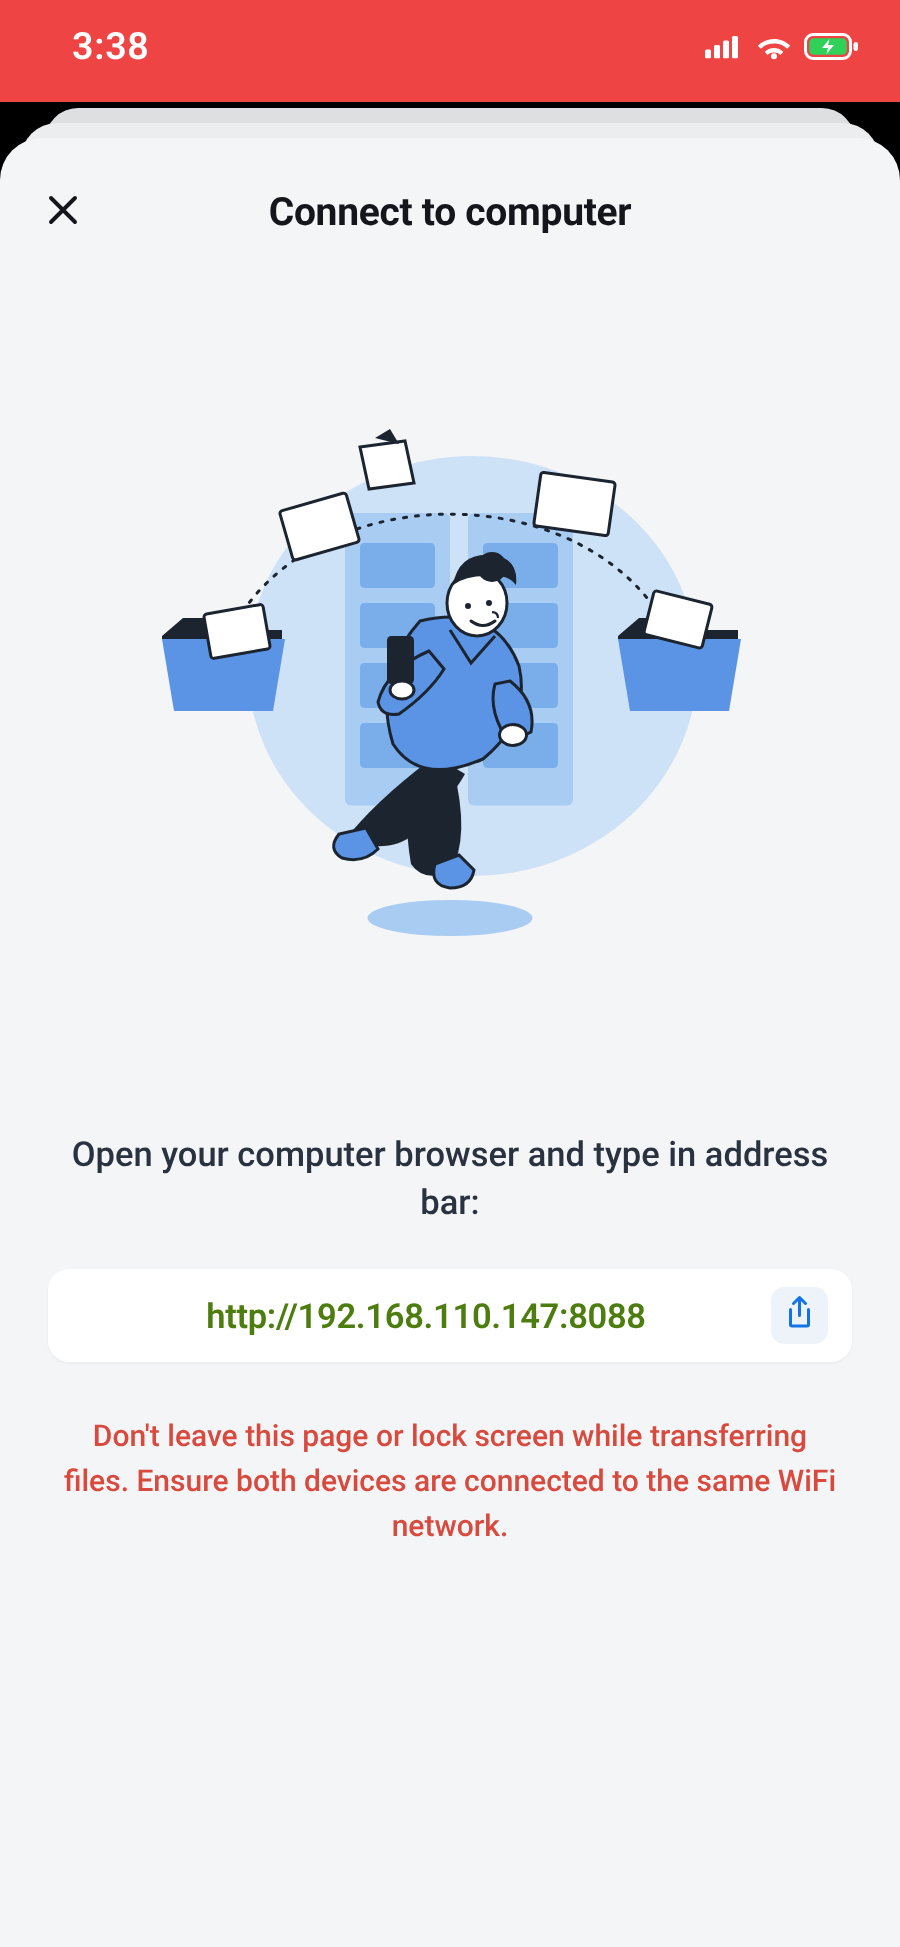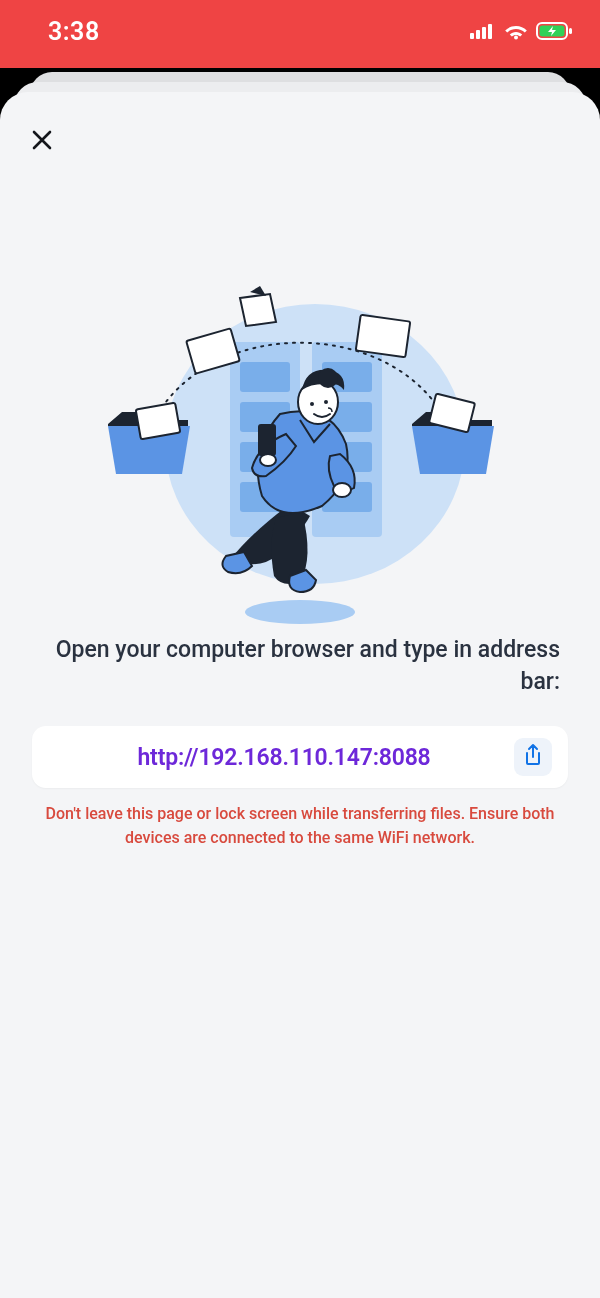--- a/index.html
+++ b/index.html
@@ -19,27 +19,27 @@
   
   .sheet { position: absolute; top: 92px; left: 0; right: 0; bottom: 0; background: #f4f5f7; border-radius: 28px 28px 0 0; padding: 28px 22px 0 22px; }
 
   .header { position: relative; height: 44px; display: flex; align-items: center; justify-content: center; }
   .close { position: absolute; left: 2px; top: 50%; transform: translateY(-50%); width: 36px; height: 36px; display: flex; align-items: center; justify-content: center; cursor: pointer; }
   .title { font-size: 26px; font-weight: 700; color: #14161b; letter-spacing: -0.2px; }
 
   .illus-wrap { margin-top: 110px; display: flex; justify-content: center; }
   .illus-wrap svg { width: 420px; height: 360px; }
 
-  .instr { text-align: right; font-size: 23px; line-height: 1.4; color: #2a3240; font-weight: 500; padding: 0 18px; }
+  .instr { margin-top: 120px; text-align: center; font-size: 23px; line-height: 1.4; color: #2a3240; font-weight: 500; padding: 0 18px; }
 
   .urlbox { margin: 28px 10px 0 10px; background: #fff; border-radius: 14px; height: 62px; display: flex; align-items: center; padding: 0 16px 0 22px; box-shadow: 0 1px 2px rgba(0,0,0,0.04); }
-  .urlbox .url { flex: 1; text-align: center; font-size: 23px; font-weight: 600; color: #6d28d9; letter-spacing: -0.2px; }
+  .urlbox .url { flex: 1; text-align: center; font-size: 23px; font-weight: 600; color: #4d7c0f; letter-spacing: -0.2px; }
   .urlbox .share { width: 38px; height: 38px; border-radius: 9px; background: #eef3fa; display: flex; align-items: center; justify-content: center; cursor: pointer; }
 
-  .warn { margin: 14px 16px 0 16px; text-align: center; font-size: 16px; line-height: 1.5; color: #d84a3e; font-weight: 500; }
+  .warn { margin: 34px 16px 0 16px; text-align: center; font-size: 20px; line-height: 1.5; color: #d84a3e; font-weight: 500; }
 </style>
 </head>
 <body>
 
 <div class="statusbar">
   <div class="time">3:38</div>
   <div class="right">
     <span>
       <svg width="26" height="16" viewBox="0 0 26 16">
           <g fill="#fff">
@@ -75,20 +75,21 @@
 
 <div class="sheet">
   <div class="header">
     <div class="close">
       <span>
         <svg width="24" height="24" viewBox="0 0 24 24">
             <path d="M4 4l16 16M20 4L4 20" stroke="#14161b" stroke-width="2.6" stroke-linecap="round"></path>
           </svg>
       </span>
     </div>
+    <div class="title">Connect to computer</div>
   </div>
 
   <div class="illus-wrap">
     <svg viewBox="0 0 420 360">
 
       <ellipse cx="225" cy="170" rx="150" ry="140" fill="#cde1f7"></ellipse>
 
       <g fill="#a9ccf3">
         <rect x="140" y="68" width="70" height="195" rx="4"></rect>
         <rect x="222" y="68" width="70" height="195" rx="4"></rect>

